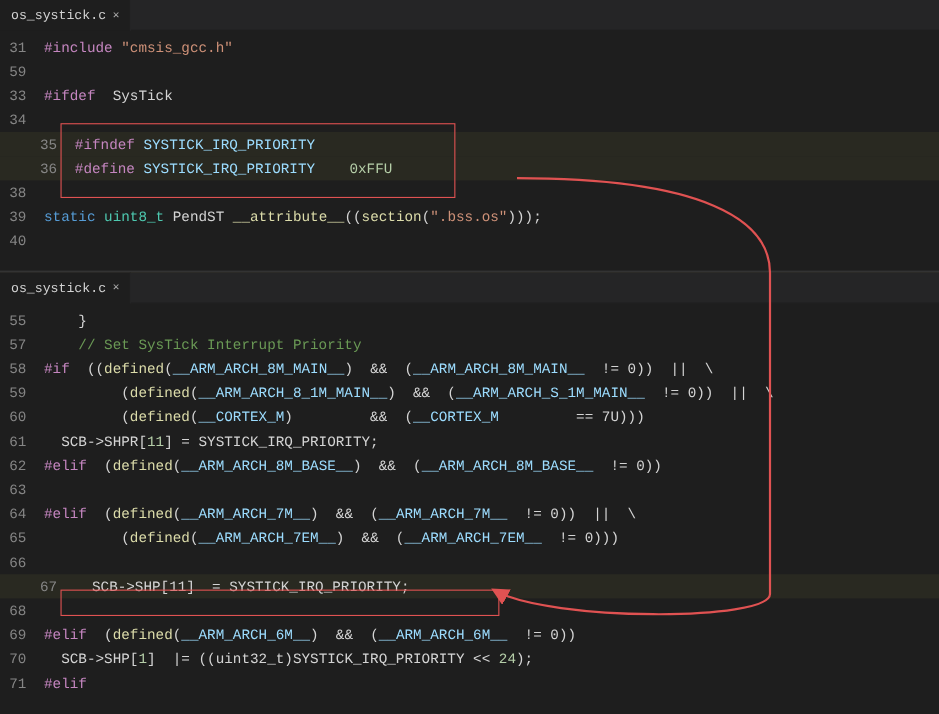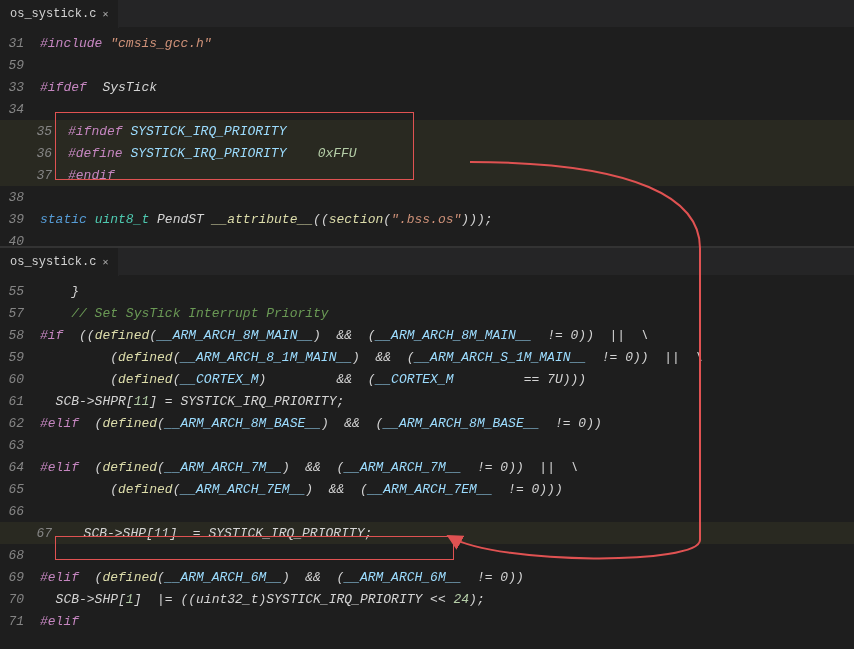--- a/index.html
+++ b/index.html
@@ -48,21 +48,20 @@
       padding: 4px 0;
       overflow: hidden;
     }
 
     .code-line {
       display: flex;
       align-items: center;
       height: 22px;
       padding: 0 0 0 0;
       white-space: pre;
-      font-style: italic;
     }
 
     .line-num {
       color: #858585;
       min-width: 40px;
       text-align: right;
       padding-right: 16px;
       user-select: none;
       font-size: 13px;
     }
@@ -128,21 +127,20 @@
         <span class="close-btn">✕</span>
       </div>
     </div>
     <div class="code-area" id="top-code">
     <div class="code-line"><span class="line-num">31</span><span class="line-content"><span class="c-ifdef">#include</span><span class="c-plain"> </span><span class="c-string">"cmsis_gcc.h"</span></span></div>
         <div class="code-line"><span class="line-num">59</span><span class="line-content"></span></div>
         <div class="code-line"><span class="line-num">33</span><span class="line-content"><span class="c-ifdef">#ifdef</span><span class="c-plain">  SysTick</span></span></div>
         <div class="code-line"><span class="line-num">34</span><span class="line-content"></span></div>
         <div class="code-line highlighted-line"><span class="line-num">35</span><span class="line-content"><span class="c-ifdef">#ifndef</span><span class="c-light"> SYSTICK_IRQ_PRIORITY</span></span></div>
         <div class="code-line highlighted-line"><span class="line-num">36</span><span class="line-content"><span class="c-define-kw">#define</span><span class="c-light"> SYSTICK_IRQ_PRIORITY</span><span class="c-plain">    </span><span class="c-number">0xFFU</span></span></div>
-        <div class="code-line highlighted-line"><span class="line-num">37</span><span class="line-content"><span class="c-ifdef">#endif</span></span></div>
         <div class="code-line"><span class="line-num">38</span><span class="line-content"></span></div>
         <div class="code-line"><span class="line-num">39</span><span class="line-content"><span class="c-keyword">static</span><span class="c-plain"> </span><span class="c-type">uint8_t</span><span class="c-plain"> PendST </span><span class="c-func">__attribute__</span><span class="c-plain">((</span><span class="c-func">section</span><span class="c-plain">(</span><span class="c-string">".bss.os"</span><span class="c-plain">)));</span></span></div>
         <div class="code-line"><span class="line-num">40</span><span class="line-content"></span></div>
       </div>
 
     <div class="highlight-box" style="left:55px;top:112px;right:440px;height:68px;"></div>
   </div>
 
   <div class="editor-pane pane-bottom" style="position:relative;">
     <div class="tab-bar">

